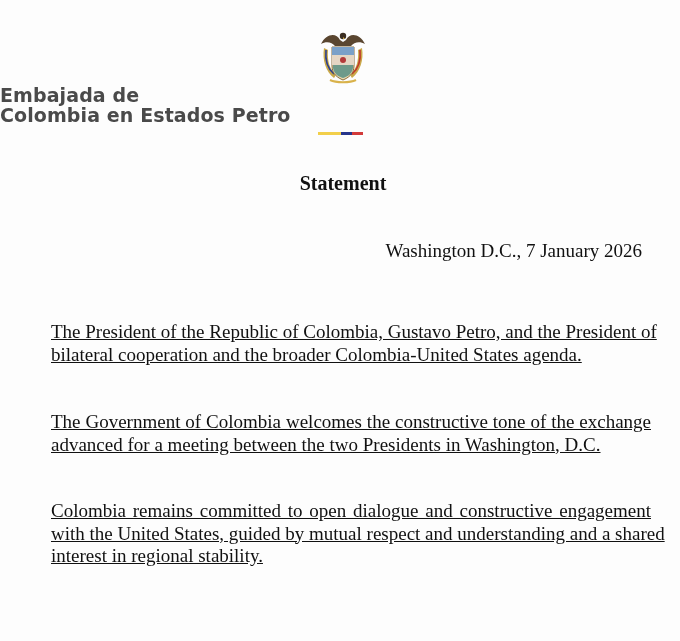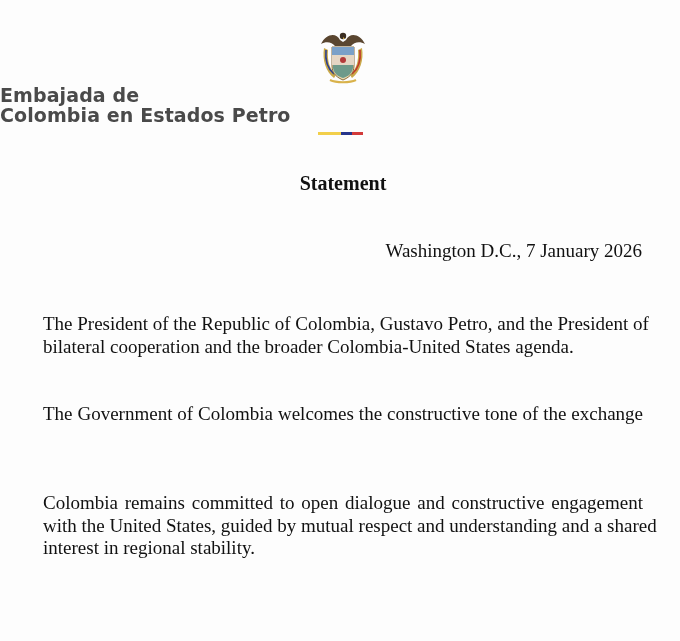--- a/index.html
+++ b/index.html
@@ -20,21 +20,21 @@
   .flag-bar span { display: block; height: 3px; }
   .title {
     position: absolute; top: 172px; left: 0; width: 686px; text-align: center;
     font-weight: bold; font-size: 20px;
   }
   .dateline {
     position: absolute; top: 240px; right: 38px; font-size: 19px;
   }
   .para {
     position: absolute; left: 43px; width: 600px; font-size: 19px; line-height: 22.5px;
-    text-align: justify; margin: 0;
+    text-align: justify; margin: 8px; text-decoration: underline;
   }
   .para.p1 { top: 313px; }
   .para.p2 { top: 403px; }
   .para.p3 { top: 492px; }
   .para .ln { display: block; text-align: justify; text-align-last: justify; white-space: nowrap; }
   .para .ln.last { text-align-last: left; }
 </style>
 </head>
 <body>
 
@@ -74,19 +74,20 @@
 
 <div class="dateline">Washington D.C., 7 January 2026</div>
 
 <p class="para p1">
   <span class="ln">The President of the Republic of Colombia, Gustavo Petro, and the President of</span>
   <span class="ln last">bilateral cooperation and the broader Colombia-United States agenda.</span>
 </p>
 
 <p class="para p2">
   <span class="ln">The Government of Colombia welcomes the constructive tone of the exchange</span>
+  <span class="ln last">advanced for a meeting between the two Presidents in Washington, D.C.</span>
 </p>
 
 <p class="para p3">
   <span class="ln">Colombia remains committed to open dialogue and constructive engagement</span>
   <span class="ln">with the United States, guided by mutual respect and understanding and a shared</span>
   <span class="ln last">interest in regional stability.</span>
 </p>
 
 </body></html>

